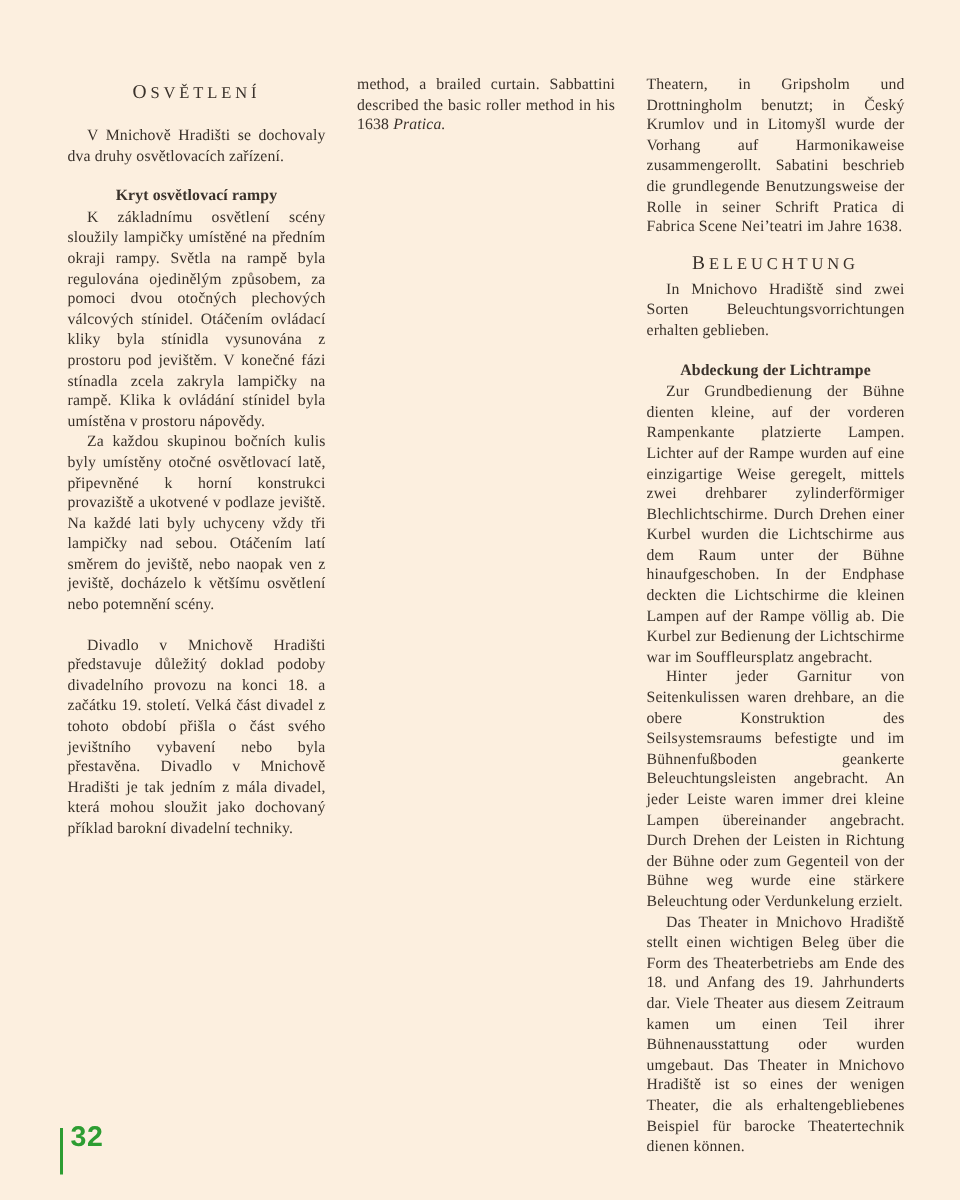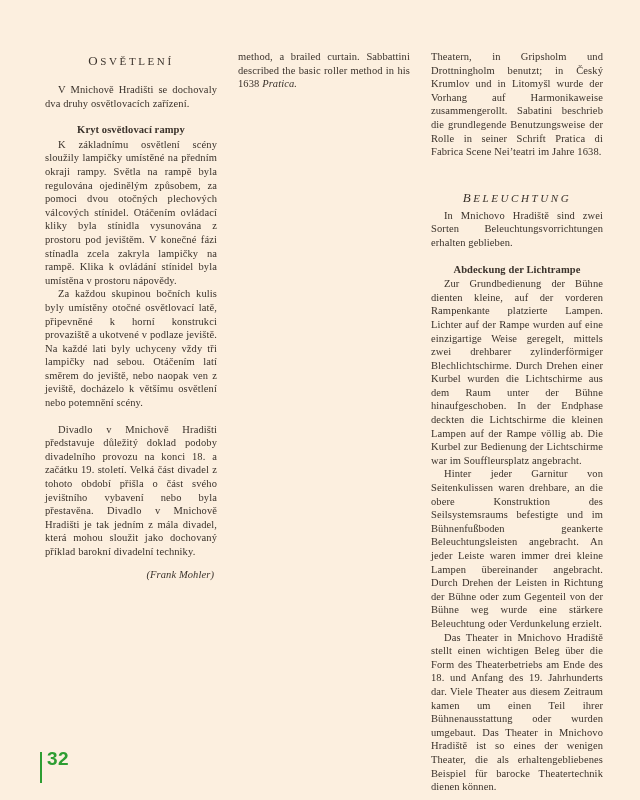--- a/index.html
+++ b/index.html
@@ -61,23 +61,22 @@
   }
   .gap {
     margin-top: 13px;
   }
   .attribution {
     margin: 9px 3px 0 0;
     text-align: right;
     font-style: italic;
   }
   .mid-heading {
-    margin-top: 32px;
+    margin-top: 9px;
     margin-bottom: 4px;
-    font-style: italic;
   }
   .ital {
     font-style: italic;
   }
   .page-footer {
     position: absolute;
     left: 40px;
     top: 751px;
     height: 34px;
   }
@@ -108,21 +107,20 @@
 
   <div class="columns">
 
     <section class="col" lang="cs">
       <h2 class="chapter-heading">OSVĚTLENÍ</h2>
       <p class="para indent">V Mnichově Hradišti se dochovaly dva druhy osvětlovacích zařízení.</p>
       <h3 class="subhead">Kryt osvětlovací rampy</h3>
       <p class="para indent">K základnímu osvětlení scény sloužily lampičky umístěné na předním okraji rampy. Světla na rampě byla regulována ojedinělým způsobem, za pomoci dvou otočných plechových válcových stínidel. Otáčením ovládací kliky byla stínidla vysunována z prostoru pod jevištěm. V konečné fázi stínadla zcela zakryla lampičky na rampě. Klika k ovládání stínidel byla umístěna v prostoru nápovědy.</p>
       <p class="para indent">Za každou skupinou bočních kulis byly umístěny otočné osvětlovací latě, připevněné k horní konstrukci provaziště a ukotvené v podlaze jeviště. Na každé lati byly uchyceny vždy tři lampičky nad sebou. Otáčením latí směrem do jeviště, nebo naopak ven z jeviště, docházelo k většímu osvětlení nebo potemnění scény.</p>
       <p class="para indent gap">Divadlo v Mnichově Hradišti představuje důležitý doklad podoby divadelního provozu na konci 18. a začátku 19. století. Velká část divadel z tohoto období přišla o část svého jevištního vybavení nebo byla přestavěna. Divadlo v Mnichově Hradišti je tak jedním z mála divadel, která mohou sloužit jako dochovaný příklad barokní divadelní techniky.</p>
-      <p class="attribution">(Frank Mohler)</p>
     </section>
 
     <section class="col" lang="en">
       <p class="para"><span>method, a brailed curtain. Sabbattini described the basic roller method in his 1638 </span><span class="ital">Pratica.</span></p>
     </section>
 
     <section class="col" lang="de">
       <p class="para">Theatern, in Gripsholm und Drottningholm benutzt; in Český Krumlov und in Litomyšl wurde der Vorhang auf Harmonikaweise zusammengerollt. Sabatini beschrieb die grundlegende Benutzungsweise der Rolle in seiner Schrift Pratica di Fabrica Scene Nei’teatri im Jahre 1638.</p>
       <h2 class="chapter-heading mid-heading">BELEUCHTUNG</h2>
       <p class="para indent">In Mnichovo Hradiště sind zwei Sorten Beleuchtungsvorrichtungen erhalten geblieben.</p>

